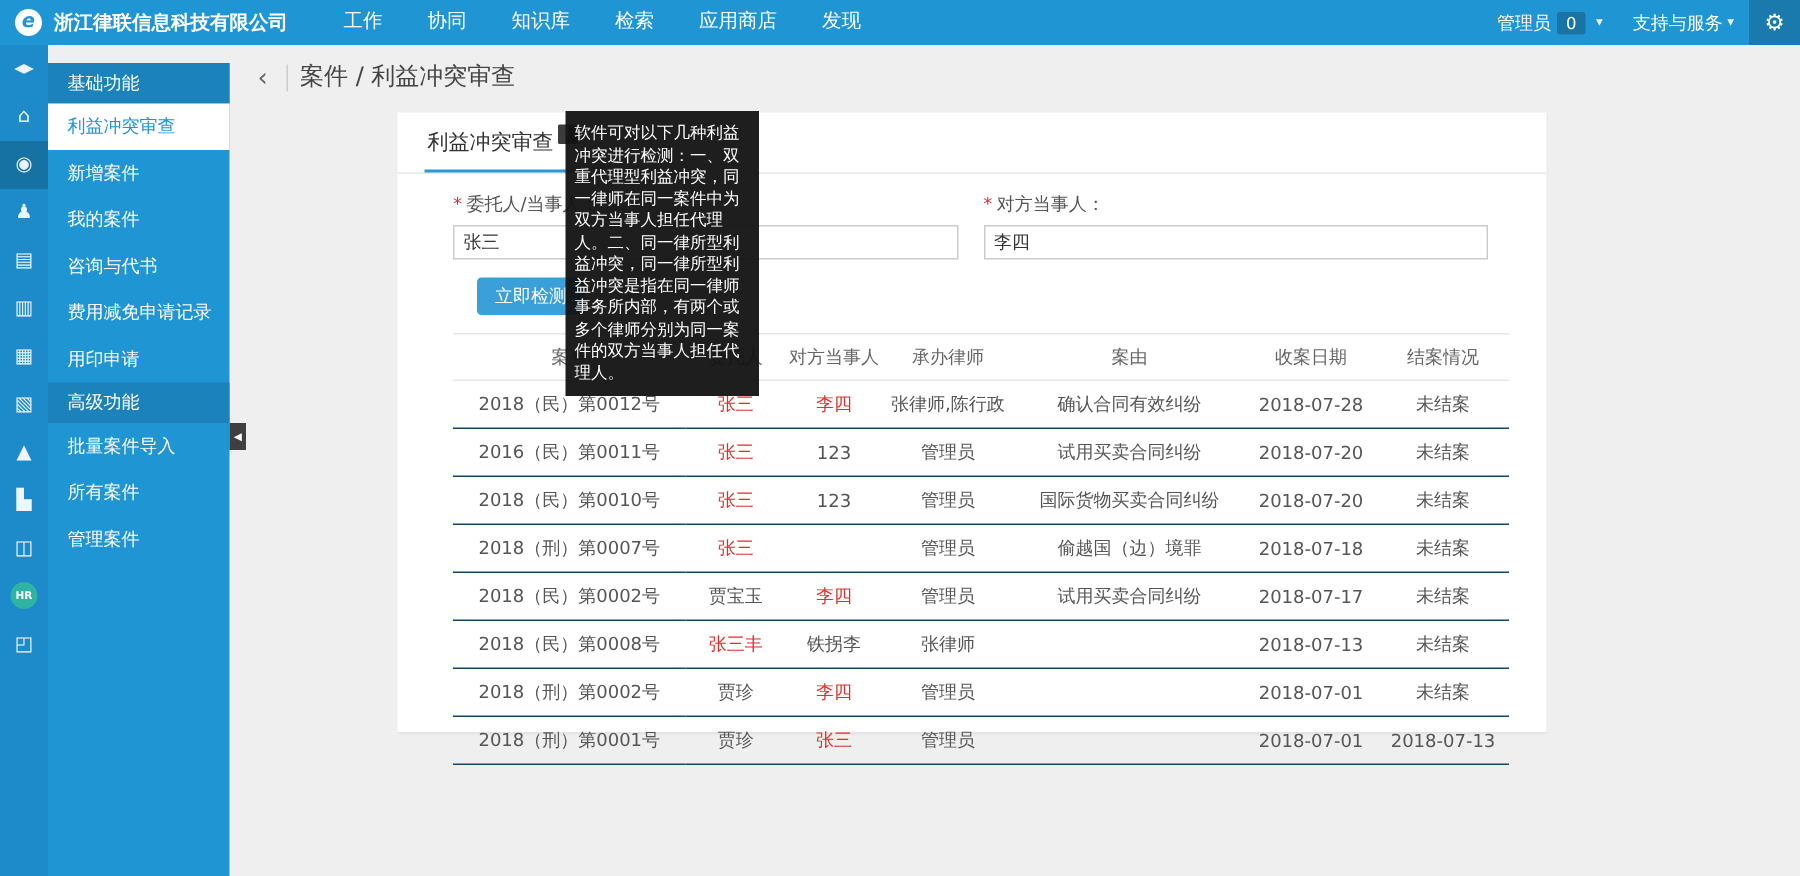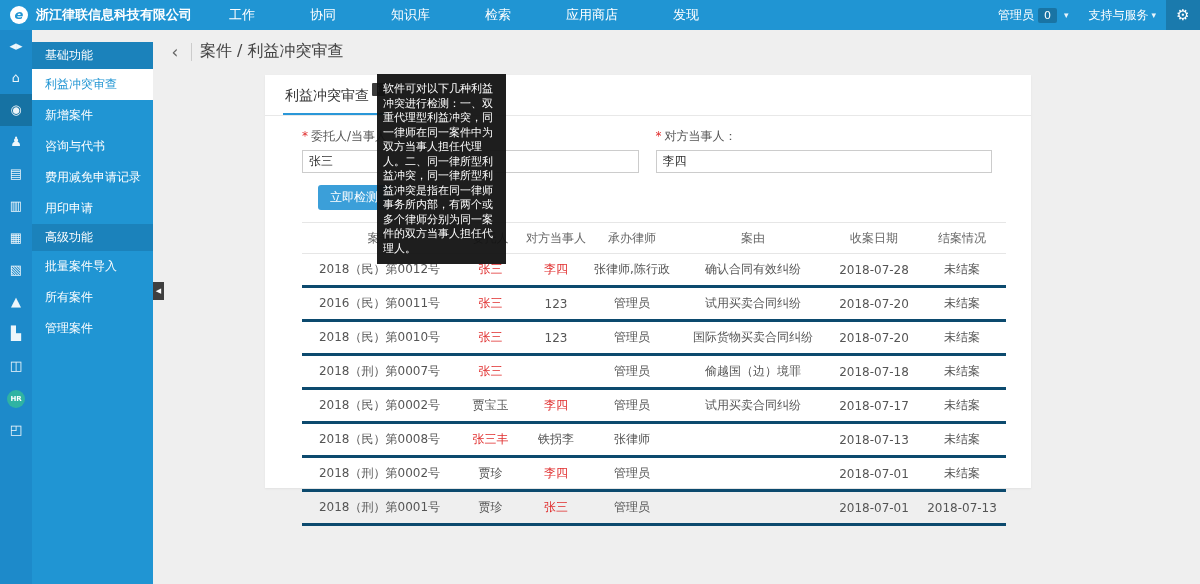--- a/index.html
+++ b/index.html
@@ -6,21 +6,21 @@
     font-family:"DejaVu Sans","Liberation Sans",sans-serif;background:#efefef;}
   body{position:relative;font-size:12px;color:#555;}
 
   
   .topbar{position:absolute;left:0;top:0;width:1200px;height:30px;background:#2095d3;
     display:flex;align-items:center;padding:0;box-sizing:border-box;color:#fff;z-index:3;}
   .logo{width:18px;height:18px;border-radius:50%;background:#fff;color:#2095d3;
     font-weight:bold;font-style:italic;font-size:13px;line-height:18px;text-align:center;
     margin:0 8px 0 10px;flex:0 0 auto;}
   .company{font-size:13px;font-weight:bold;margin-right:22px;white-space:nowrap;}
-  .tmenu{display:flex;height:30px;gap:25px;}
+  .tmenu{display:flex;height:30px;}
   .tm-item{display:inline-block;padding:0 15px;line-height:30px;font-size:13px;cursor:pointer;white-space:nowrap;}
   .top-right{margin-left:auto;display:flex;align-items:center;height:30px;}
   .user-group,.support-group{display:flex;align-items:center;padding:0 10px;height:30px;cursor:pointer;font-size:12px;}
   .badge{background:rgba(0,0,0,.22);border-radius:2px;padding:0 6px;height:15px;line-height:15px;
     font-size:11px;margin:0 4px;}
   .caret{font-size:9px;margin-left:3px;opacity:.9;}
   .gearbox{width:34px;height:30px;background:rgba(0,0,0,.18);text-align:center;line-height:30px;
     font-size:15px;cursor:pointer;}
 
   
@@ -63,21 +63,21 @@
   input.text{width:100%;box-sizing:border-box;height:23px;border:1px solid #ccc;padding:0 6px;
     font-size:12px;color:#333;font-family:inherit;background:#fff;}
 
   .check-btn{margin:12px 0 0 53px;display:inline-block;background:#3b9fd9;color:#fff;font-size:12px;
     padding:4px 12px;border:none;border-radius:3px;cursor:pointer;font-family:inherit;}
 
   .table-wrap{margin:12px 37px 0 37px;}
   table{width:692px;border-collapse:collapse;table-layout:fixed;border-top:1px solid #e6e6e6;}
   th{height:28px;font-weight:normal;color:#666;font-size:12px;border-bottom:1px solid #e6e6e6;
     text-align:center;white-space:nowrap;overflow:hidden;}
-  td{height:29px;color:#555;font-size:12px;border-bottom:3px solid #0c4a6e;text-align:center;
+  td{height:29px;color:#555;font-size:12px;border-bottom:1px solid #0c4a6e;text-align:center;
     white-space:nowrap;overflow:hidden;}
   th:nth-child(1),td:nth-child(1){width:153px;}
   th:nth-child(2),td:nth-child(2){width:65px;}
   th:nth-child(3),td:nth-child(3){width:62px;}
   th:nth-child(4),td:nth-child(4){width:86px;}
   th:nth-child(5),td:nth-child(5){width:152px;}
   th:nth-child(6),td:nth-child(6){width:86px;}
   th:nth-child(7),td:nth-child(7){width:86px;}
   .red{color:#e02e2e;}
 
@@ -128,20 +128,21 @@
     <div class="rail-item">▲</div>
     <div class="rail-item">▙</div>
     <div class="rail-item">◫</div>
     <div class="rail-item"><span class="hr-badge">HR</span></div>
     <div class="rail-item">◰</div>
   </div>
 <div class="sidemenu">
     <div class="sec-header">基础功能</div>
     <div class="menu-item active">利益冲突审查</div>
     <div class="menu-item">新增案件</div>
+    <div class="menu-item">我的案件</div>
     <div class="menu-item">咨询与代书</div>
     <div class="menu-item">费用减免申请记录</div>
     <div class="menu-item">用印申请</div>
     <div class="sec-header">高级功能</div>
     <div class="menu-item">批量案件导入</div>
     <div class="menu-item">所有案件</div>
     <div class="menu-item">管理案件</div>
   </div>
 <div class="collapse-handle">◀</div>
 

